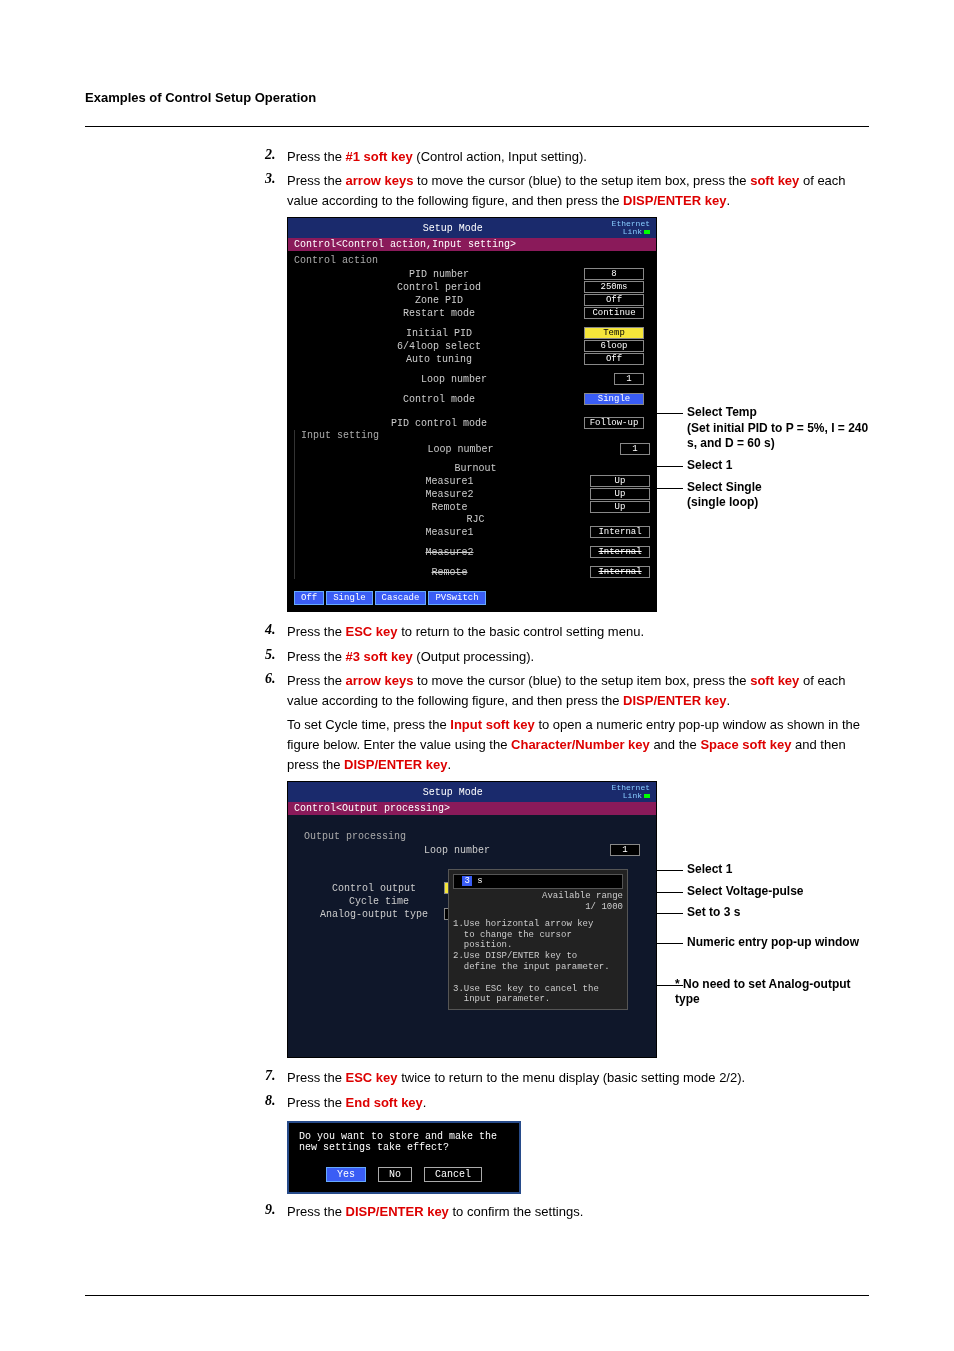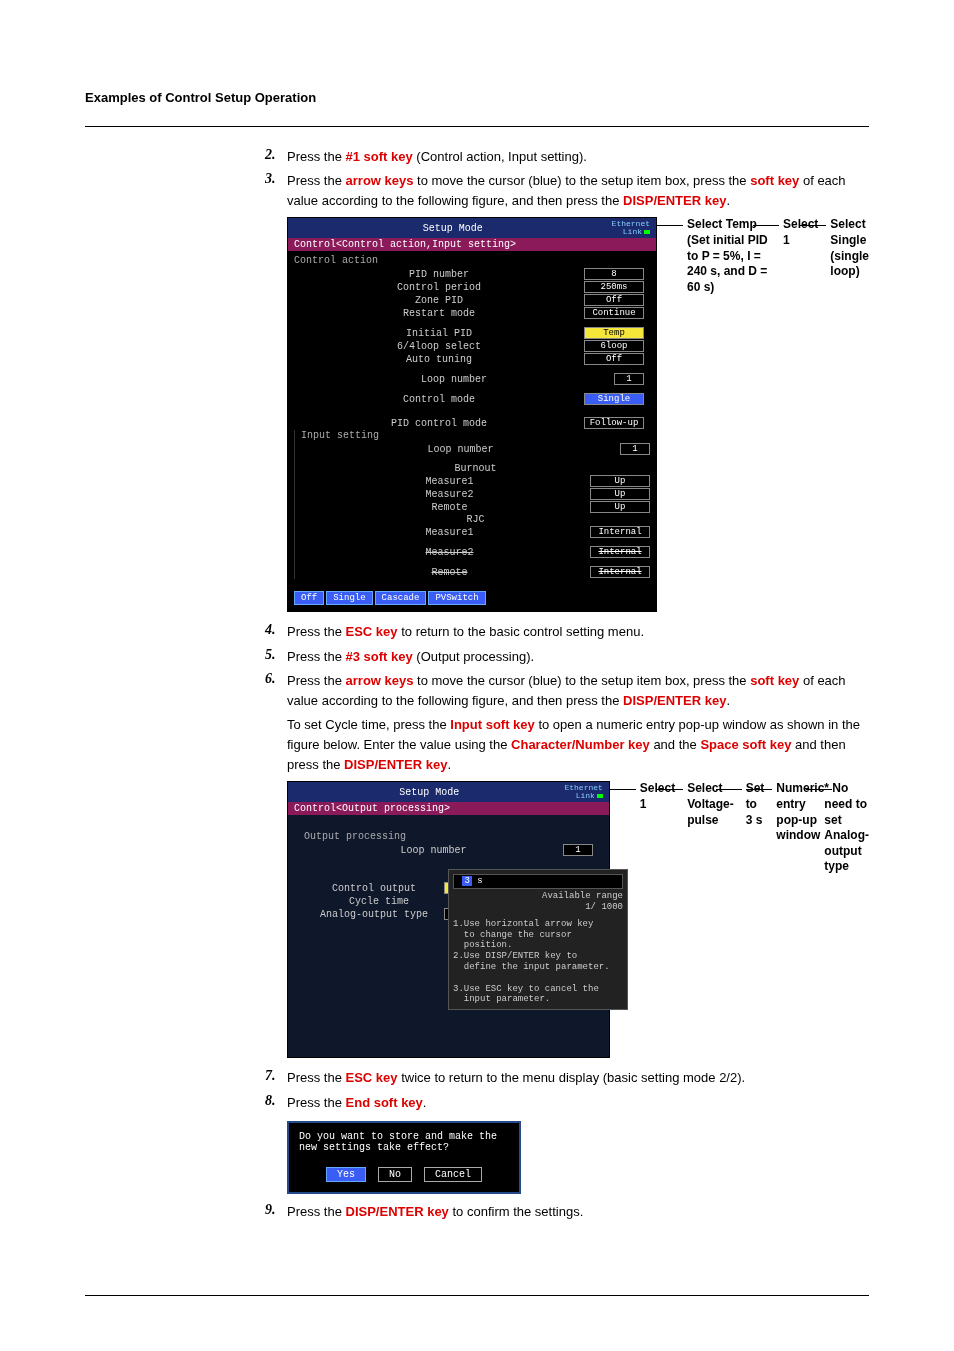--- a/index.html
+++ b/index.html
@@ -146,21 +146,21 @@
     padding: 1px 6px;
     font-size: 9px;
   }
   .strike { text-decoration: line-through; }
 
   .callouts {
     flex: 1;
     padding-left: 18px;
     font-size: 12px;
     display: flex;
-    flex-direction: row;
+    flex-direction: column;
     justify-content: center;
   }
   .callout {
     position: relative;
     padding-left: 12px;
     margin-bottom: 6px;
     line-height: 1.3;
   }
   .callout::before {
     content: "";

